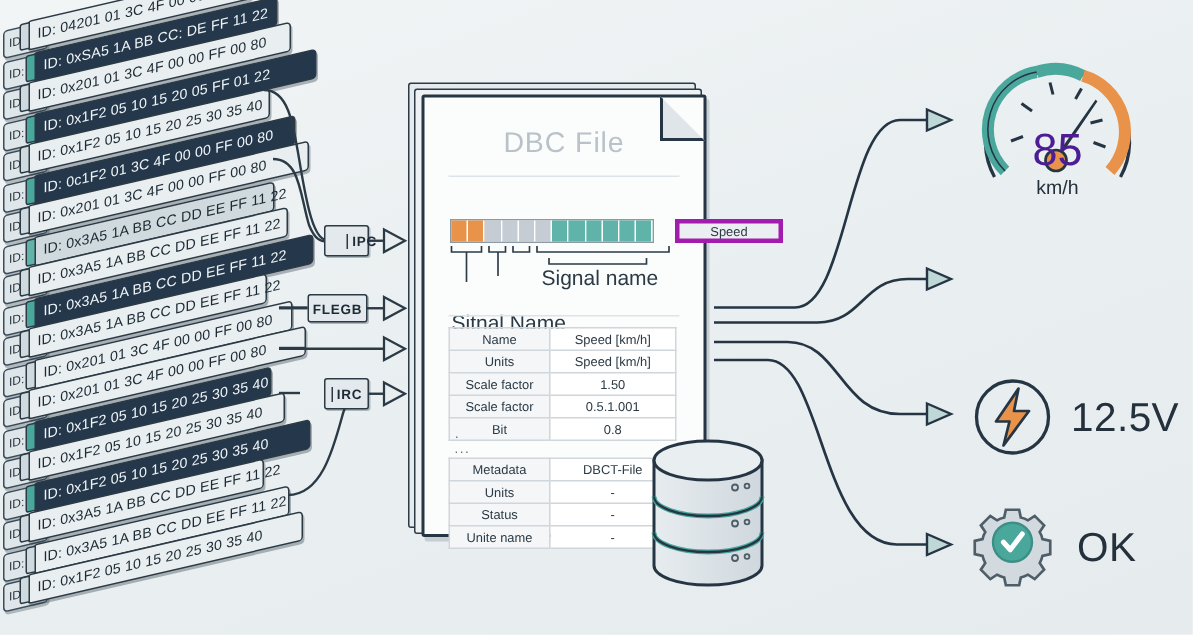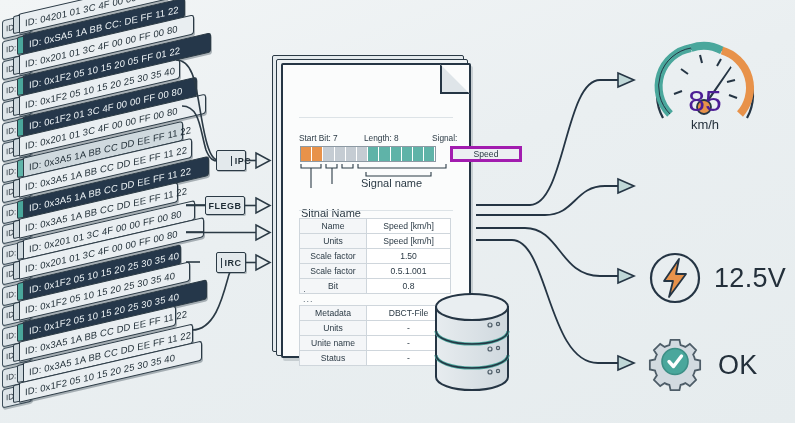--- a/index.html
+++ b/index.html
@@ -94,21 +94,21 @@
   .cell.o{background:#e8924a;}
   .cell.g{background:#c5ccd3;}
   .cell.t{background:#5fb3a8;}
   .speedbox{
     width:72px;height:16px;margin-left:2px;background:#eceff2;
     border:3px solid #a21caf;box-sizing:border-box;
     font-size:8.6px;color:#2b3a45;display:flex;align-items:center;justify-content:center;
   }
 
   .brace-area{position:absolute;left:17px;top:97px;width:180px;height:40px;}
-  .cap-txt{position:absolute;font-size:11px;color:#2b3a45;white-space:nowrap;}
+  .cap-txt{position:absolute;font-size:14px;color:#2b3a45;white-space:nowrap;}
 
   .tbl{position:absolute;left:16px;width:152px;border-collapse:collapse;font-size:8.6px;color:#2b3a45;}
   .tbl td{border:1px solid #cfd6dc;padding:1.5px 4px;line-height:11px;background:#fff;text-align:center;}
   .tbl td.k{width:58px;background:#f4f6f8;}
   .dots{position:absolute;left:20px;font-size:9px;color:#5d6a75;letter-spacing:1px;}
 
   
   .db{position:absolute;left:434px;top:293px;width:78px;height:98px;}
 
   
@@ -263,27 +263,23 @@
   <div class="node-box" style="left:216px;top:252px;width:30px;height:21px;">
     <span style="border-left:1.6px solid #2b3a45;padding-left:3px;">IRC</span>
   </div>
 
   <div class="doc-shadow" style="left:272px;top:55px;width:190px;height:295px;"></div>
   <div class="doc-shadow" style="left:276px;top:59px;width:190px;height:295px;background:#eef2f4;"></div>
 
   <div class="doc">
     <div class="fold"></div>
 
+    <div class="doc-title">DBC File</div>
     <div class="doc-rule" style="top:52px;"></div>
 
-    <div class="bitlabels">
-      <span style="left:0px;">Start Bit: 7</span>
-      <span style="left:65px;">Length: 8</span>
-      <span style="left:133px;">Signal:</span>
-    </div>
 
     <div class="bitbar">
       <div id="cells" style="display:flex">
           <div class="cell o"></div>
           <div class="cell o"></div>
           <div class="cell g"></div>
           <div class="cell g"></div>
           <div class="cell g"></div>
           <div class="cell g"></div>
           <div class="cell t"></div>
@@ -346,25 +342,25 @@
       <tbody id="tbl-meta">
           <tr>
             <td class="k">Metadata</td>
             <td>DBCT-File</td>
           </tr>
           <tr>
             <td class="k">Units</td>
             <td>-</td>
           </tr>
           <tr>
+            <td class="k">Status</td>
+            <td>-</td>
+          </tr>
+          <tr>
             <td class="k">Unite name</td>
-            <td>-</td>
-          </tr>
-          <tr>
-            <td class="k">Status</td>
             <td>-</td>
           </tr>
         </tbody>
     </table>
   </div>
 
   <svg class="db" width="78" height="98">
     <defs>
       <linearGradient id="dbg" x1="0" y1="0" x2="1" y2="0">
         <stop offset="0" stop-color="#e7ecef"></stop>

